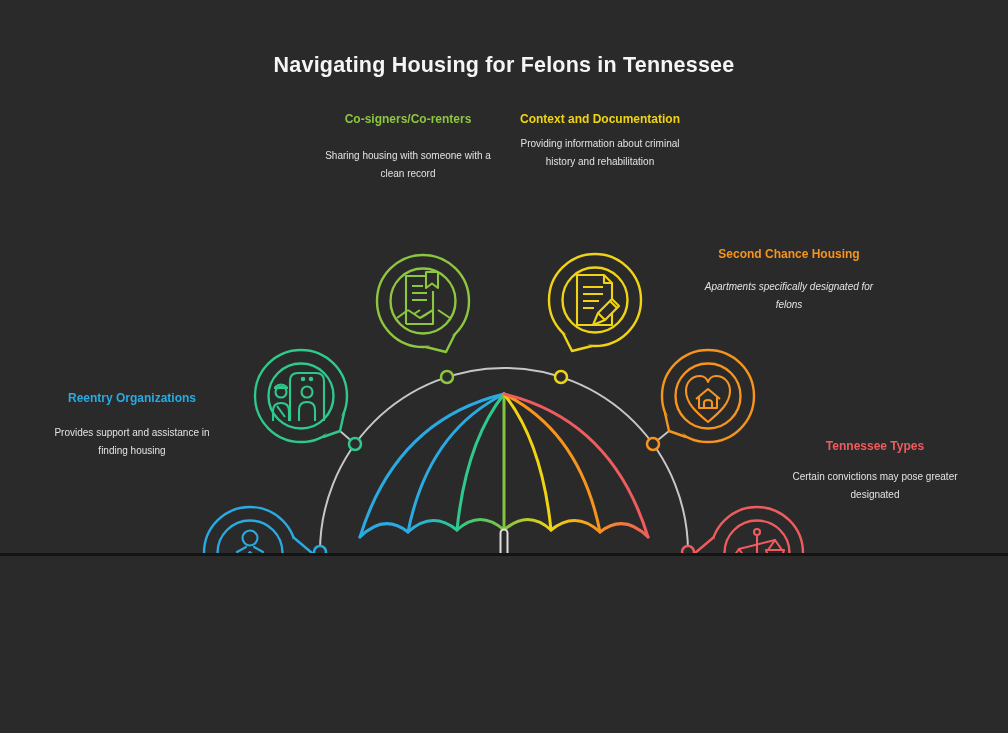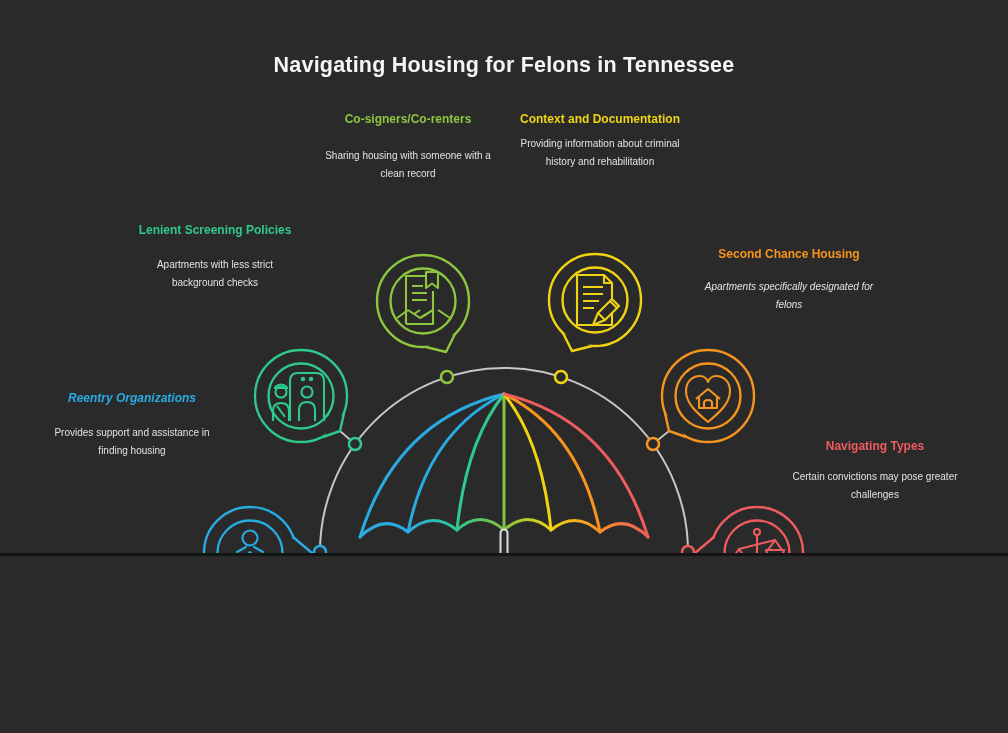--- a/index.html
+++ b/index.html
@@ -17,55 +17,51 @@
     overflow-wrap:break-word;
   }
   .block p{
     margin:14px auto 0 auto;font-size:10px;line-height:18px;color:#e2e2e2;
   }
   
   .b-cosigners   {left:408px;top:107px;} .b-cosigners h2{width:168px;} .b-cosigners p{width:172px;margin-top:16px;}
   .b-context     {left:600px;top:107px;} .b-context h2{width:160px;}   .b-context p{width:168px;margin-top:4px;}
   .b-lenient     {left:215px;top:218px;} .b-lenient h2{width:182px;}   .b-lenient p{width:162px;}
   .b-secondchance{left:789px;top:242px;} .b-secondchance h2{width:152px;} .b-secondchance p{width:184px;margin-top:12px;font-style:italic;}
-  .b-reentry     {left:132px;top:386px;} .b-reentry h2{width:152px;font-style:italic;}   .b-reentry p{width:168px;}
+  .b-reentry     {left:132px;top:386px;} .b-reentry h2{width:152px;}   .b-reentry p{width:168px;}
   .b-conviction  {left:875px;top:434px;} .b-conviction h2{width:200px;} .b-conviction p{width:198px;margin-top:10px;}
   svg.scene{position:absolute;left:0;top:0;}
   .bottom-strip{position:absolute;left:0;bottom:0;width:100%;height:3px;background:#141414;}
 </style>
 </head>
 <body>
 
 <div class="stage">
 
   <div class="title">Navigating Housing for Felons in Tennessee</div>
 
   <div class="block b-cosigners">
     <h2 style="color: rgb(141, 198, 63);">Co-signers/Co-renters</h2>
     <p>Sharing housing with someone with a clean record</p>
   </div>
   <div class="block b-context">
     <h2 style="color: rgb(240, 212, 20);">Context and Documentation</h2>
     <p>Providing information about criminal history and rehabilitation</p>
   </div>
-  <div class="block b-lenient">
-    <h2 style="color: rgb(47, 201, 140);">Lenient Screening Policies</h2>
-    <p>Apartments with less strict background checks</p>
-  </div>
   <div class="block b-secondchance">
     <h2 style="color: rgb(247, 148, 30);">Second Chance Housing</h2>
     <p>Apartments specifically designated for felons</p>
   </div>
   <div class="block b-reentry">
     <h2 style="color: rgb(41, 171, 226);">Reentry Organizations</h2>
     <p>Provides support and assistance in finding housing</p>
   </div>
   <div class="block b-conviction">
-    <h2 style="color: rgb(239, 92, 95);">Navigating Types</h2>
-    <p>Certain convictions may pose greater challenges</p>
+    <h2 style="color: rgb(239, 92, 95);">Tennessee Types</h2>
+    <p>Certain convictions may pose greater designated</p>
   </div>
 
   <svg class="scene" width="1008" height="733" viewBox="0 0 1008 733">
     <defs>
       <linearGradient id="scallopGrad" gradientUnits="userSpaceOnUse" x1="360" y1="0" x2="648" y2="0">
         <stop offset="0" stop-color="#29abe2"></stop>
         <stop offset="0.167" stop-color="#29abe2"></stop>
         <stop offset="0.337" stop-color="#2fc98c"></stop>
         <stop offset="0.5" stop-color="#82c341"></stop>
         <stop offset="0.663" stop-color="#f0d414"></stop>

